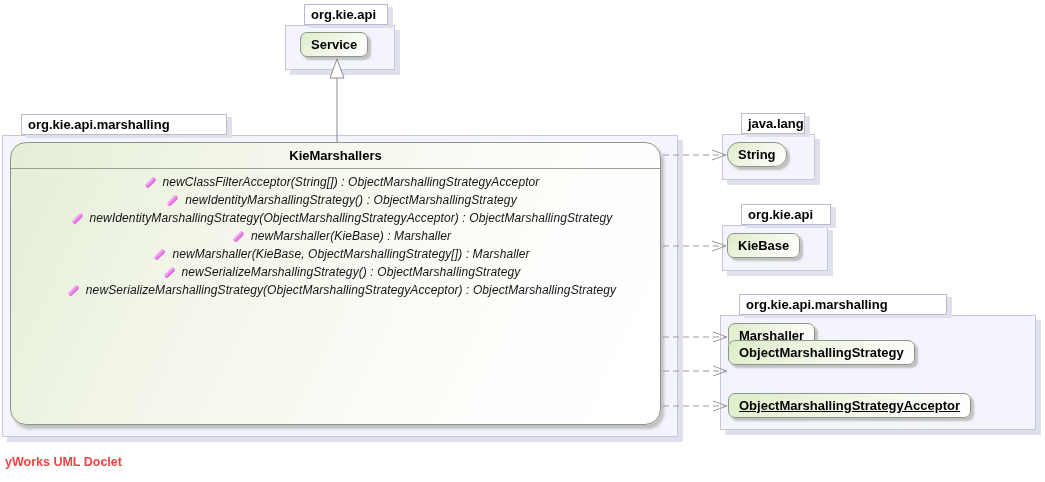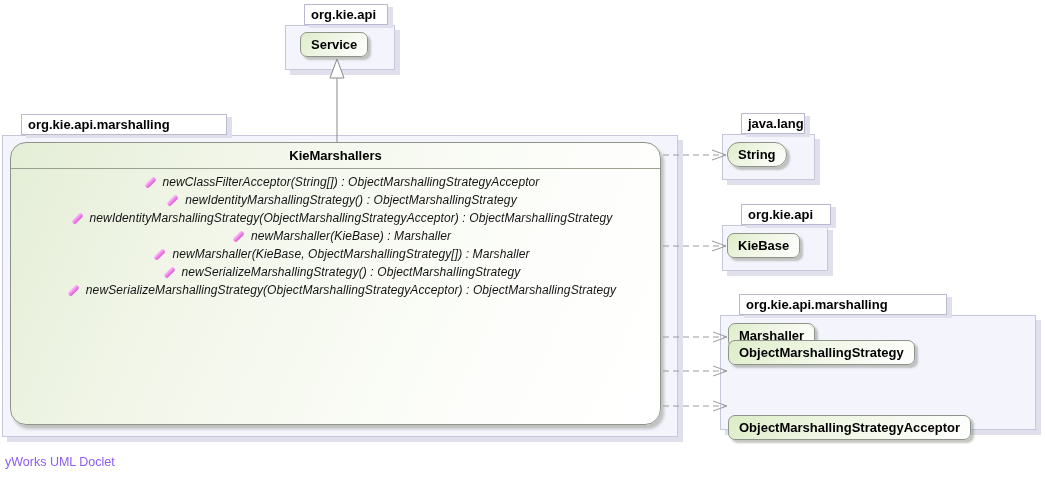--- a/index.html
+++ b/index.html
@@ -48,21 +48,21 @@
   .m-row{height:18px;display:flex;align-items:center;padding-left:12px;cursor:pointer;justify-content:center;}
   .m-icon{position:relative;width:13px;height:13px;flex:0 0 13px;margin-right:6px;}
   .m-icon::before{
     content:"";position:absolute;left:0px;top:4px;width:13px;height:5px;
     border-radius:3px;
     background:linear-gradient(180deg,#fbc9f6 0%,#ee7de9 60%,#d95fd5 100%);
     transform:rotate(-45deg);
   }
   .m-text{font-style:italic;font-size:12px;color:#141414;white-space:nowrap;letter-spacing:.1px;}
   
-  .footer{position:absolute;left:5px;top:455px;font-size:12.5px;color:#8b5cf6;}
+  .footer{position:absolute;left:5px;top:455px;font-size:12.5px;color:#ef4444;font-weight:bold;}
   
   .edges{position:absolute;left:0;top:0;width:1045px;height:482px;z-index:5;pointer-events:none;}
 </style>
 </head>
 <body>
 
 <div class="pkg-tab" style="left:285px;top:4px;width:84px;">org.kie.api</div>
 <div class="pkg-body" style="left:285px;top:25px;width:110px;height:45px;"></div>
 <div class="cls" style="left:300px;top:32px;text-align:center;">Service</div>
 
@@ -108,21 +108,21 @@
 <div class="cls" style="left:727px;top:142px;border-radius:12px;">String</div>
 
 <div class="pkg-tab" style="left:722px;top:204px;width:90px;">org.kie.api</div>
 <div class="pkg-body" style="left:722px;top:225px;width:106px;height:46px;"></div>
 <div class="cls" style="left:727px;top:233px;">KieBase</div>
 
 <div class="pkg-tab" style="left:720px;top:294px;width:208px;">org.kie.api.marshalling</div>
 <div class="pkg-body" style="left:720px;top:315px;width:316px;height:115px;"></div>
 <div class="cls" style="left:728px;top:323px;text-align:center;">Marshaller</div>
 <div class="cls" style="left:728px;top:340px;">ObjectMarshallingStrategy</div>
-<div class="cls" style="left:728px;top:415px;">ObjectMarshallingStrategyAcceptor</div>
+<div class="cls" style="left:728px;top:393px;text-decoration:underline;">ObjectMarshallingStrategyAcceptor</div>
 
 <svg class="edges" viewBox="0 0 1045 482" xmlns="http://www.w3.org/2000/svg">
 
   <g>
     <line x1="337" y1="142" x2="337" y2="78" stroke="#8a8a8a" stroke-width="1"></line>
     <polygon points="337,59 330,78 344,78" fill="#ffffff" stroke="#8a8a8a" stroke-width="1"></polygon>
   </g>
 
   <g stroke="#9a9a9a" stroke-width="1" fill="none">
     <line x1="663" y1="155" x2="725" y2="155" stroke-dasharray="6 4"></line>

